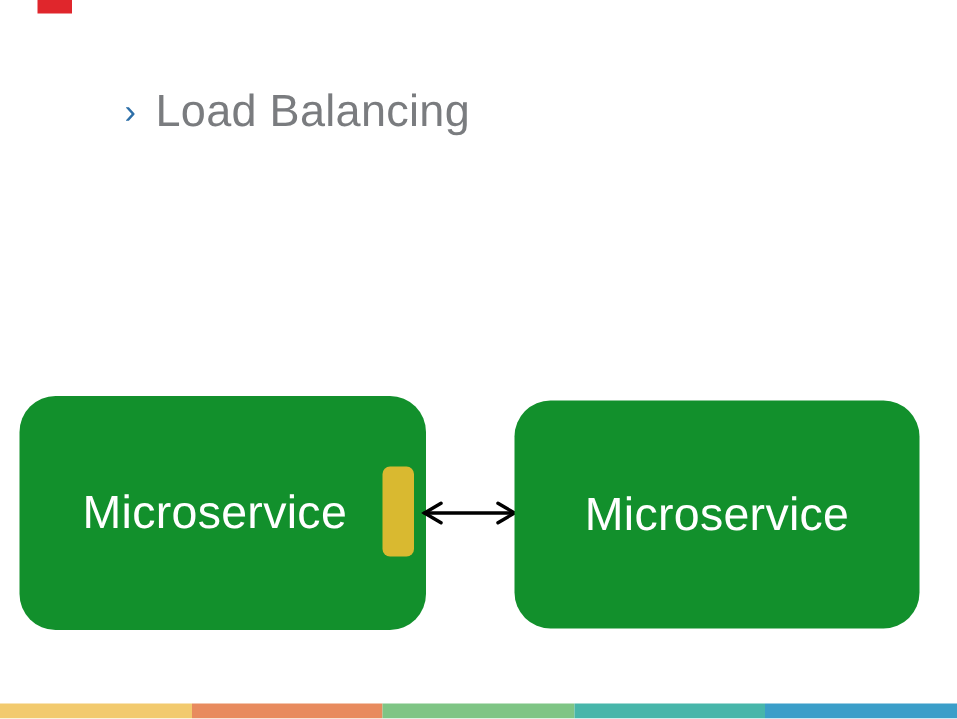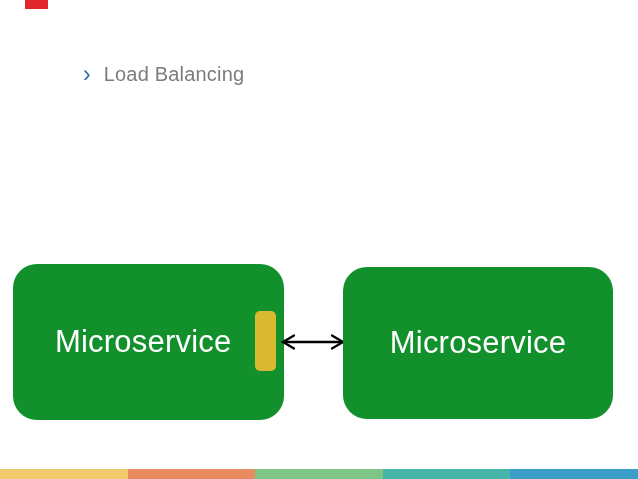--- a/index.html
+++ b/index.html
@@ -21,21 +21,21 @@
     position: absolute; left: 83px; top: 61px;
     display: flex; align-items: flex-start; gap: 13px;
   }
   .bullet {
     color: var(--bullet-blue, #2d6fa8);
     font-size: 23px; line-height: 27px;
     font-weight: 400;
   }
   .title {
     margin: 0;
-    font-size: 20px; line-height: 27px;
+    font-size: 30px; line-height: 27px;
     font-weight: 400;
     letter-spacing: 0.2px;
     color: var(--title-gray, #7a7c7f);
   }
 
   .box {
     position: absolute;
     background: var(--box-green, #12902c);
     border-radius: 24px;
     display: flex; align-items: center;

